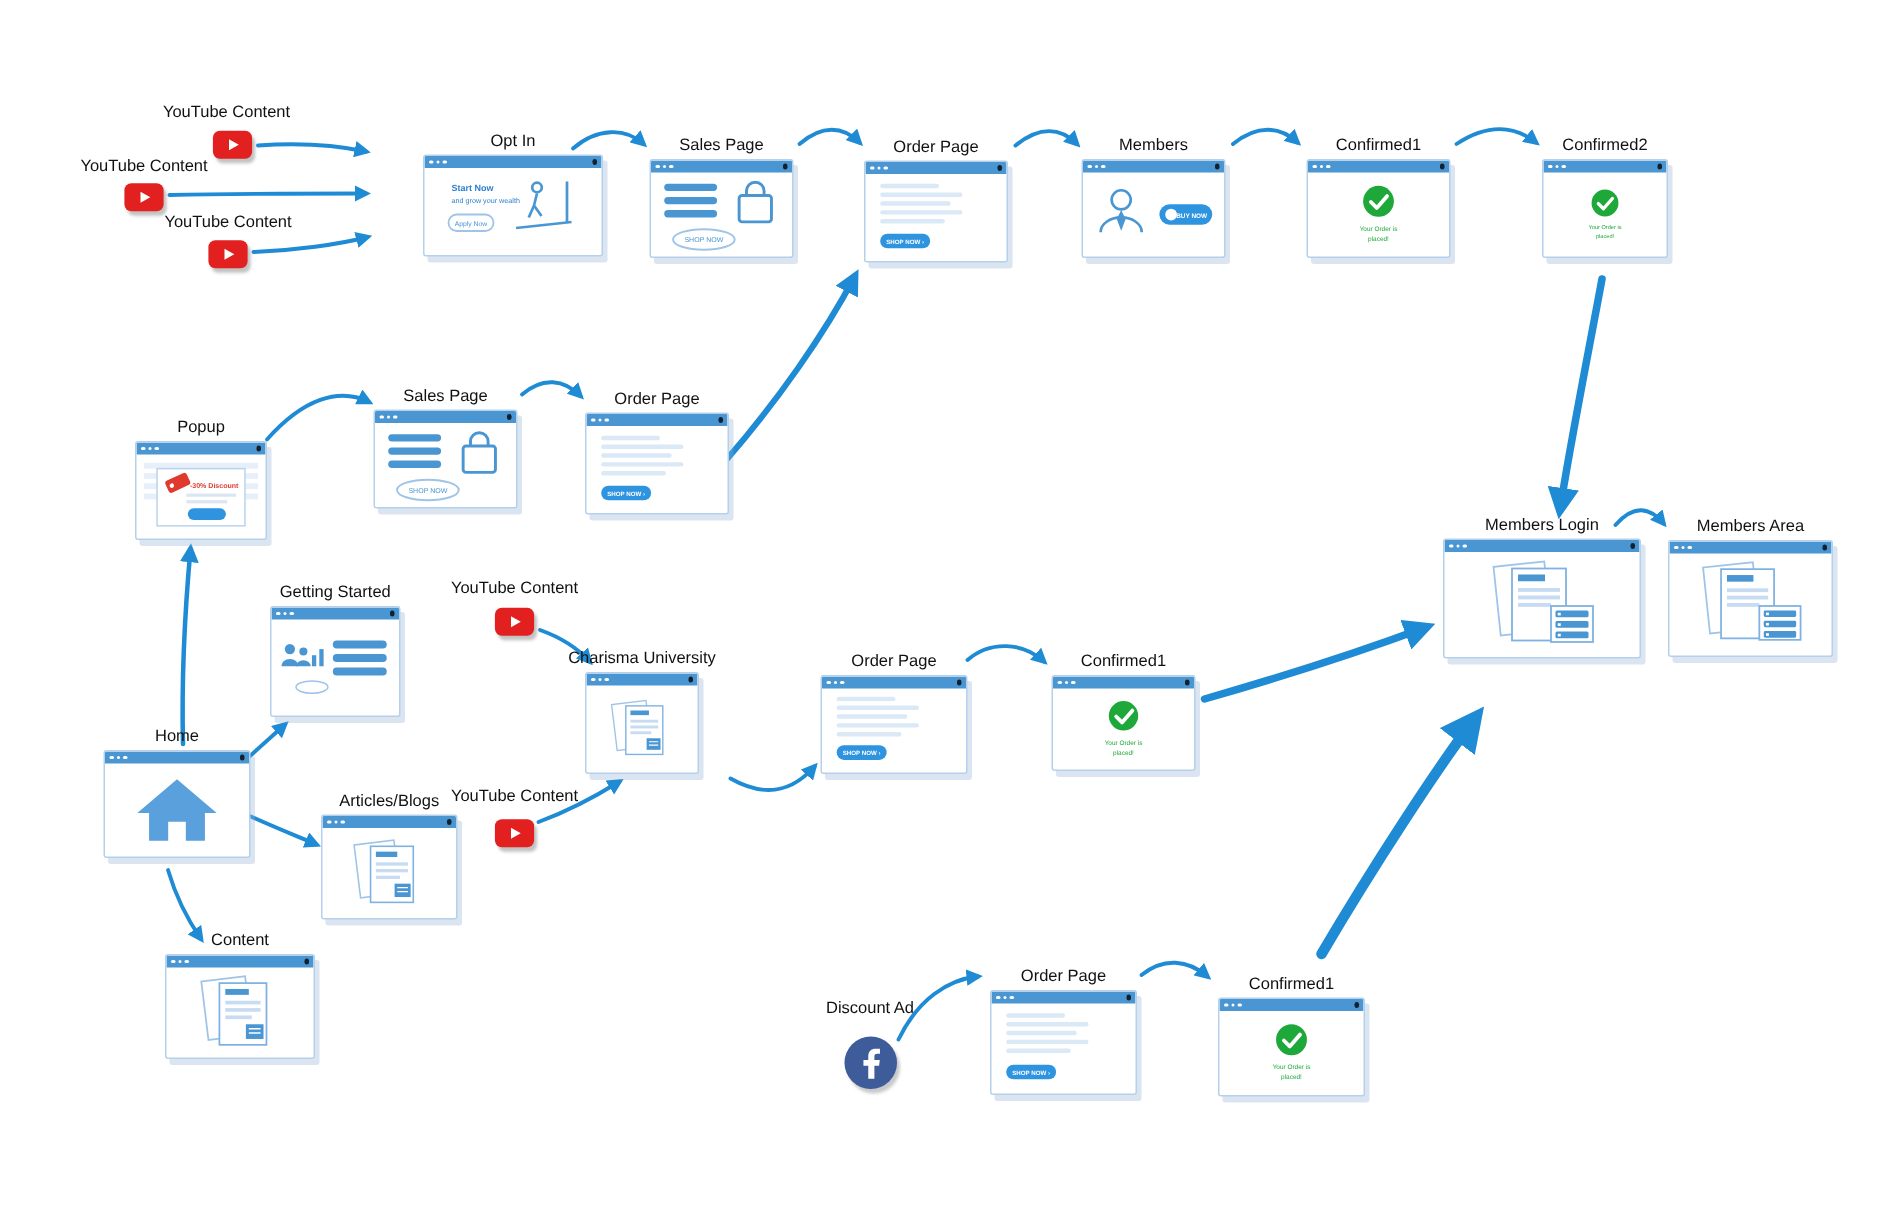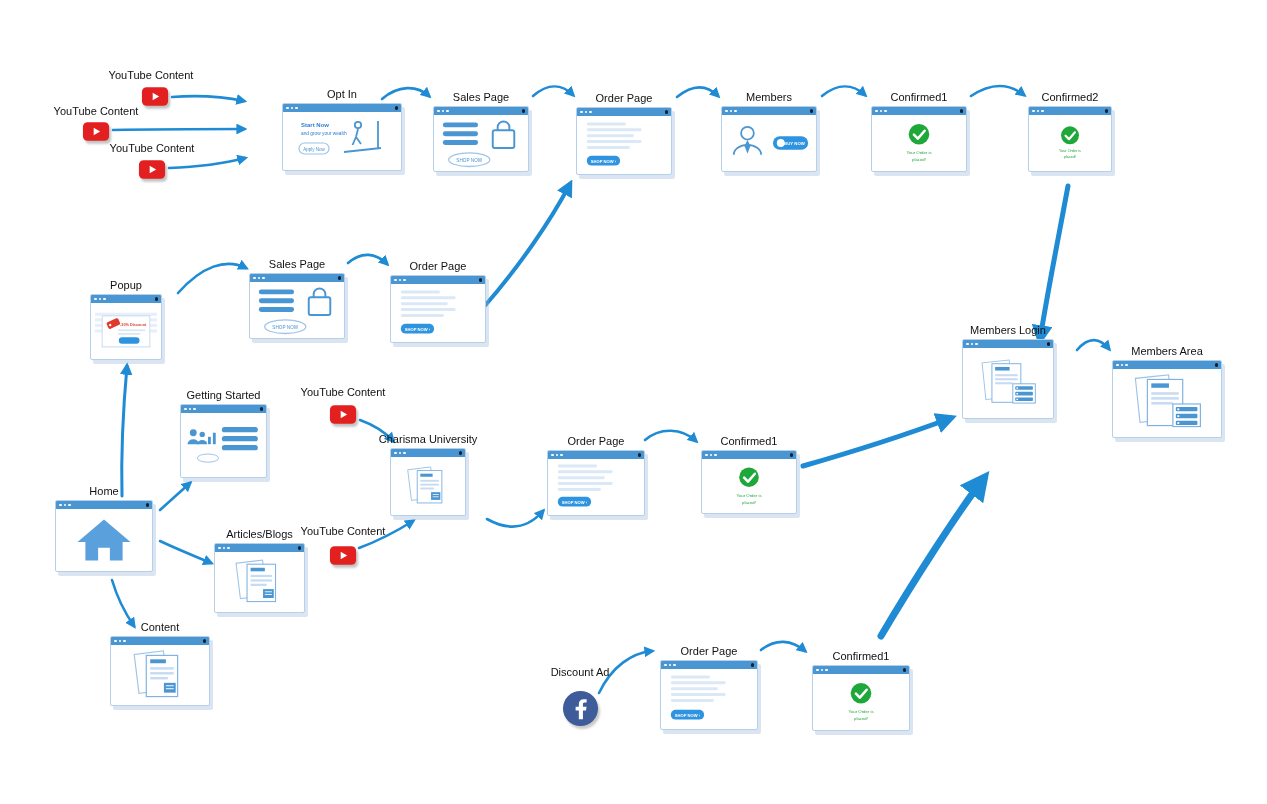--- a/index.html
+++ b/index.html
@@ -247,21 +247,21 @@
       <svg viewBox="0 0 96 56">
         <circle cx="48" cy="19" r="10.5" fill="#1fa83a"></circle>
         <path d="M42.8 19.5 l4 4 7-8" stroke="#fff" stroke-width="2.6" fill="none" stroke-linecap="round" stroke-linejoin="round"></path>
         <text x="48" y="39" font-size="4.4" fill="#1fa83a" text-anchor="middle">Your Order is</text>
         <text x="48" y="46" font-size="4.4" fill="#1fa83a" text-anchor="middle">placed!</text>
       </svg>
     </div>
   </div>
 </div>
 
-<div class="node" style="left:90px;top:279px;width:72px">
+<div class="node" style="left:90px;top:279px;width:88px">
   <div class="nlabel">Popup</div>
   <div class="win" style="height:66px">
     <div class="tbar">
         <span class="d"></span>
         <span class="d"></span>
         <span class="d"></span>
         <span class="rd"></span>
       </div>
     <div class="wc">
       <svg viewBox="0 0 88 56">
@@ -332,21 +332,21 @@
             <rect x="10" y="24" width="56" height="3" rx="1.5"></rect>
             <rect x="10" y="30" width="44" height="3" rx="1.5"></rect>
           </g>
         <rect x="10" y="40" rx="5" width="34" height="10" fill="#2f94e0"></rect>
         <text x="27" y="47" font-size="4.2" fill="#fff" text-anchor="middle" font-weight="bold">SHOP NOW ›</text>
       </svg>
     </div>
   </div>
 </div>
 
-<div class="node" style="left:55px;top:485px;width:98px">
+<div class="node" style="left:69px;top:485px;width:98px">
   <div class="nlabel">Home</div>
   <div class="win" style="height:72px">
     <div class="tbar">
         <span class="d"></span>
         <span class="d"></span>
         <span class="d"></span>
         <span class="rd"></span>
       </div>
     <div class="wc">
       <svg viewBox="0 0 98 62">
@@ -514,21 +514,21 @@
       <svg viewBox="0 0 96 54">
         <circle cx="48" cy="18" r="10" fill="#1fa83a"></circle>
         <path d="M43 18.5 l4 4 7-8" stroke="#fff" stroke-width="2.6" fill="none" stroke-linecap="round" stroke-linejoin="round"></path>
         <text x="48" y="38" font-size="4.4" fill="#1fa83a" text-anchor="middle">Your Order is</text>
         <text x="48" y="45" font-size="4.4" fill="#1fa83a" text-anchor="middle">placed!</text>
       </svg>
     </div>
   </div>
 </div>
 
-<div class="node" style="left:962px;top:324px;width:92px">
+<div class="node" style="left:962px;top:344px;width:132px">
   <div class="nlabel">Members Login</div>
   <div class="win" style="height:80px">
     <div class="tbar">
         <span class="d"></span>
         <span class="d"></span>
         <span class="d"></span>
         <span class="rd"></span>
       </div>
     <div class="wc">
       <svg viewBox="0 0 112 70">

